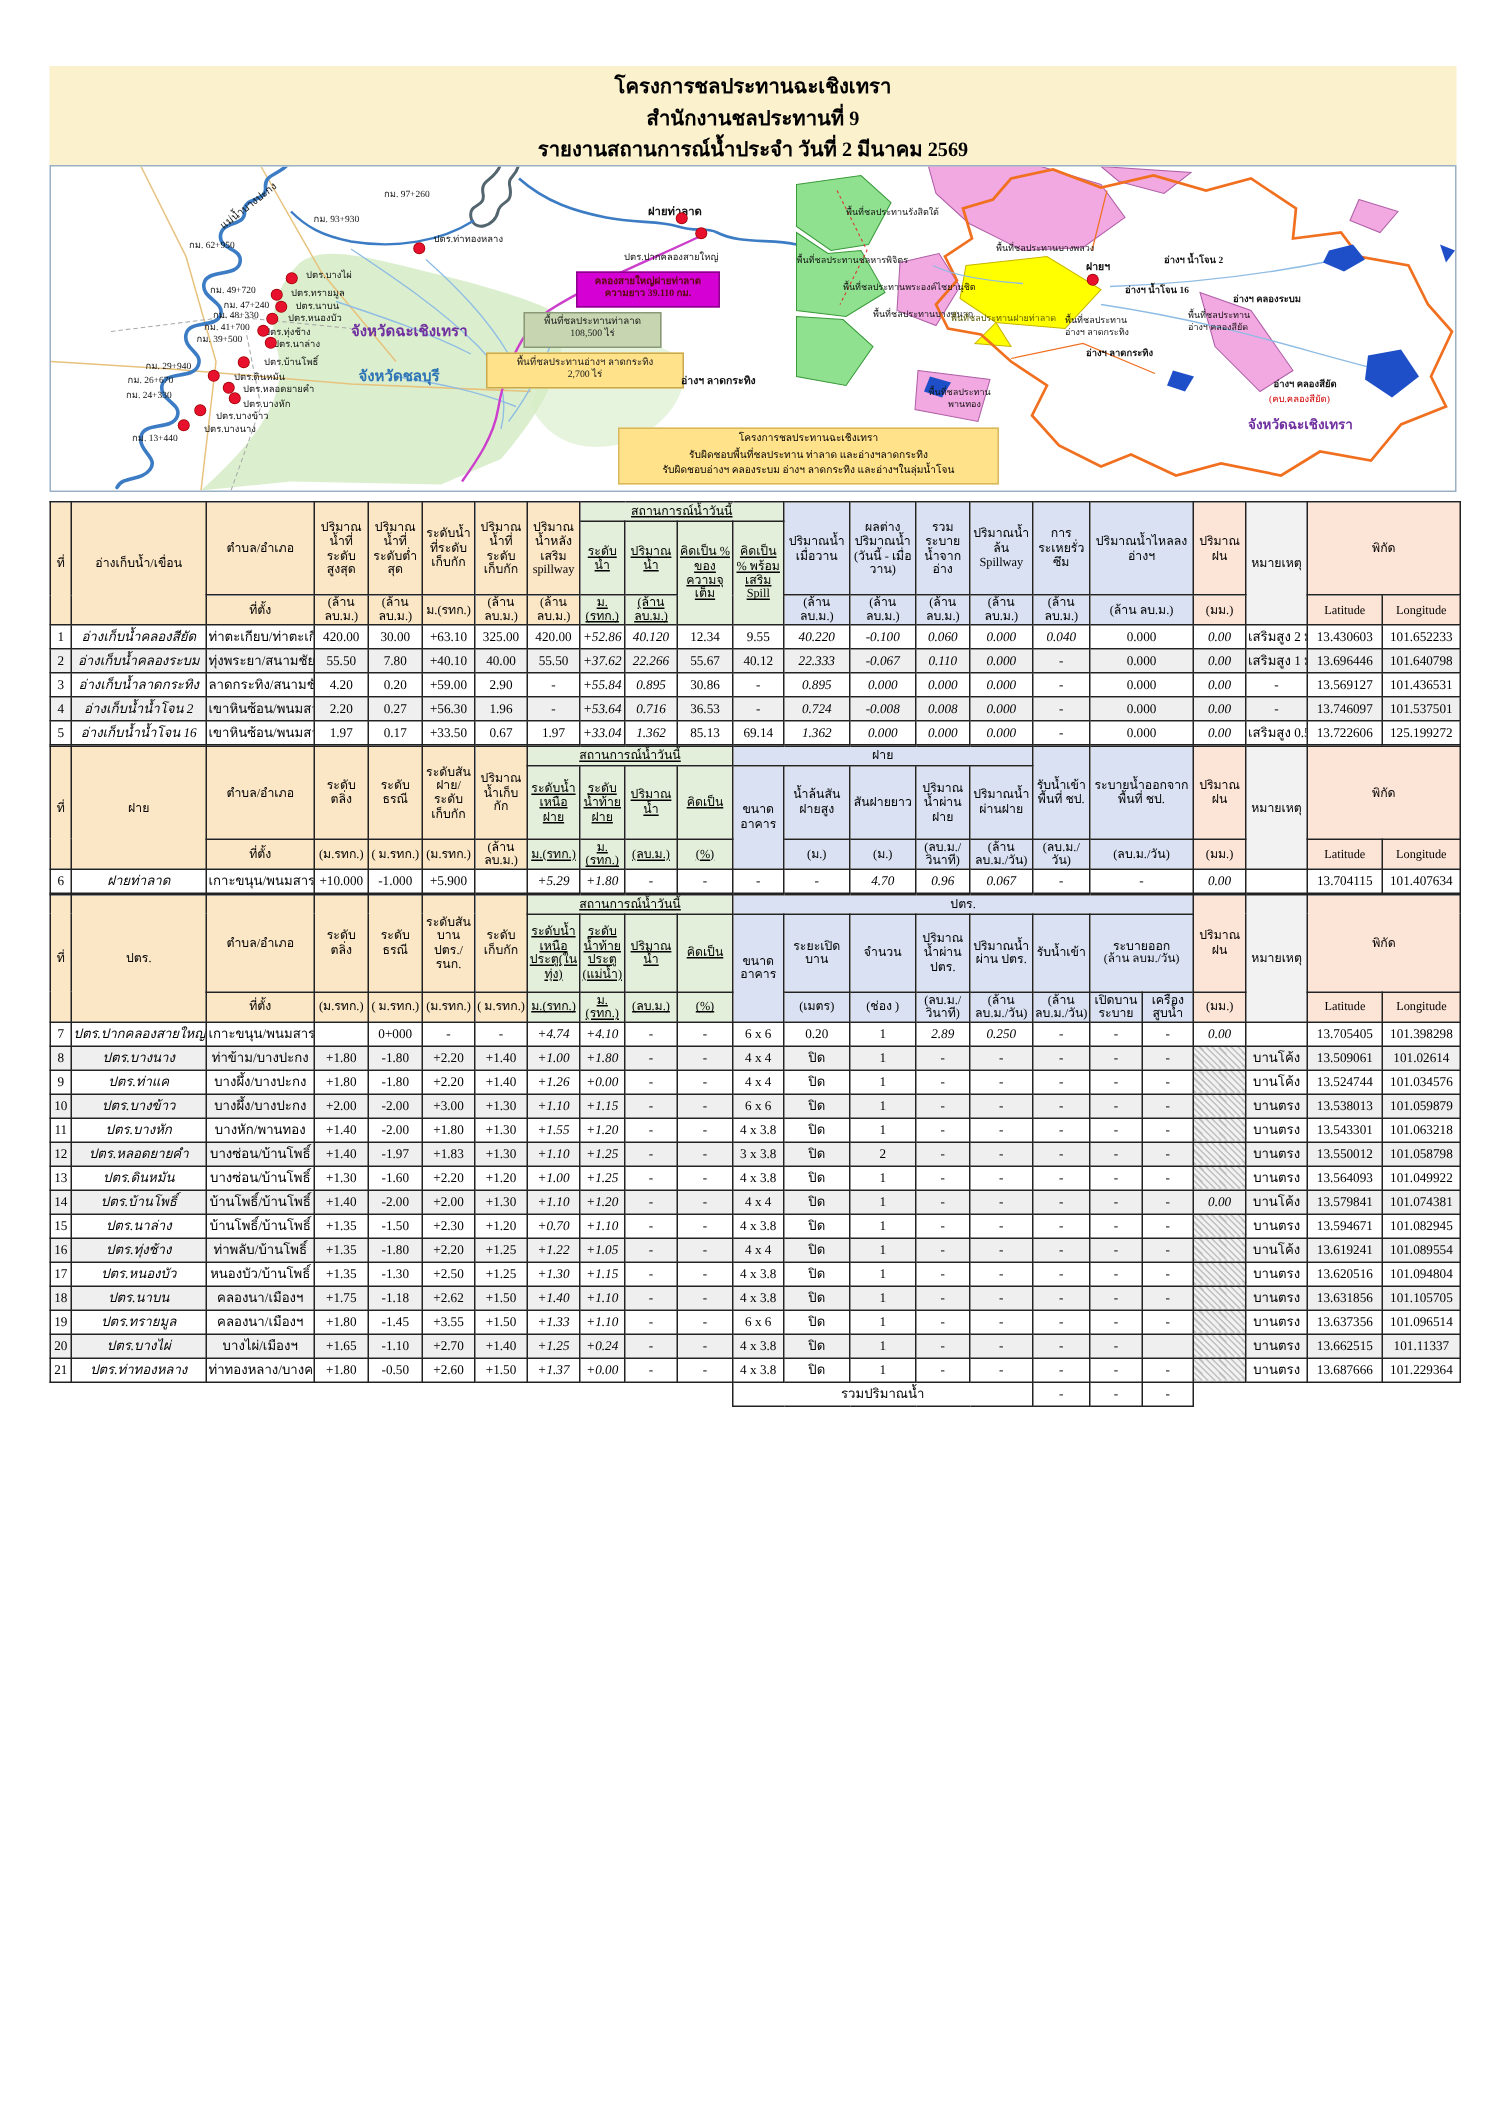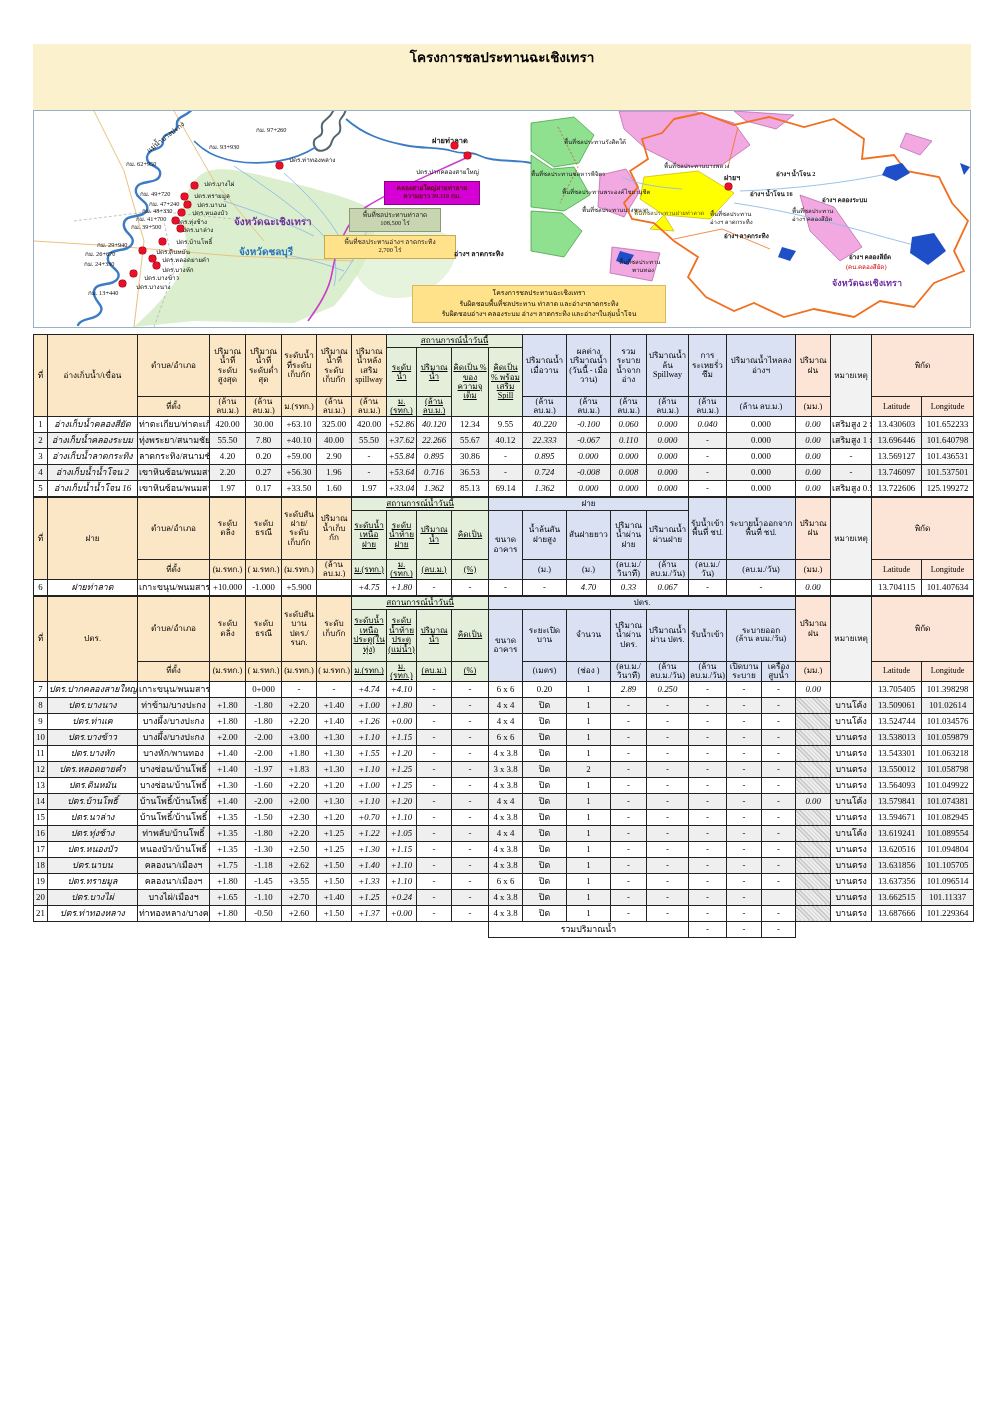--- a/index.html
+++ b/index.html
@@ -37,20 +37,22 @@
   .dots{background-image:repeating-linear-gradient(45deg,#bdbdbd 0,#bdbdbd 1px,#f2f2f2 1px,#f2f2f2 3px) !important;}
   .unit{font-size:7.8px;}
 </style>
 </head>
 <body>
 
 <div class="page">
 
   <div class="titlebar">
     <div>โครงการชลประทานฉะเชิงเทรา</div>
+    <div>สำนักงานชลประทานที่ 9</div>
+    <div>รายงานสถานการณ์น้ำประจำ วันที่ 2 มีนาคม 2569</div>
   </div>
 
   <div class="map">
     <svg width="936" height="216" viewBox="0 0 936 216">
 
       <path d="M100,216 C140,180 160,150 150,120 C145,100 150,80 165,65 C180,52 210,60 250,70 C300,82 330,92 340,100 C345,130 330,160 300,195 L260,212 L160,210 Z" fill="#D5ECC6" opacity="0.85"></path>
       <path d="M340,100 C380,110 410,120 420,128 C428,150 410,175 380,185 C350,192 330,180 320,160 Z" fill="#D5ECC6" opacity="0.6"></path>
 
       <path d="M60,0 L90,60 L110,130 L100,216" stroke="#E7C27D" stroke-width="1" fill="none"></path>
       <path d="M0,130 L80,135 L200,145 L320,150" stroke="#E7C27D" stroke-width="1" fill="none"></path>
@@ -364,21 +366,21 @@
             <td>13.746097</td>
             <td>101.537501</td>
           </tr>
           <tr>
             <td>5</td>
             <td class="tl">อ่างเก็บน้ำน้ำโจน 16</td>
             <td>เขาหินซ้อน/พนมสารคาม</td>
             <td>1.97</td>
             <td>0.17</td>
             <td>+33.50</td>
-            <td>1.60</td>
+            <td>0.67</td>
             <td>1.97</td>
             <td class="it">+33.04</td>
             <td class="it">1.362</td>
             <td>85.13</td>
             <td>69.14</td>
             <td class="it">1.362</td>
             <td class="it">0.000</td>
             <td class="it">0.000</td>
             <td class="it">0.000</td>
             <td class="it">-</td>
@@ -468,28 +470,28 @@
       </thead>
       <tbody>
           <tr>
             <td>6</td>
             <td class="tl">ฝายท่าลาด</td>
             <td>เกาะขนุน/พนมสารคาม</td>
             <td>+10.000</td>
             <td>-1.000</td>
             <td>+5.900</td>
             <td></td>
-            <td class="it">+4.75</td>
+            <td class="it">+5.29</td>
             <td class="it">+1.80</td>
             <td>-</td>
             <td>-</td>
             <td>-</td>
             <td>-</td>
             <td class="it">4.70</td>
-            <td class="it">0.33</td>
+            <td class="it">0.96</td>
             <td class="it">0.067</td>
             <td>-</td>
             <td colspan="2">-</td>
             <td class="it">0.00</td>
             <td></td>
             <td>13.704115</td>
             <td>101.407634</td>
           </tr>
         </tbody>
     </table>

